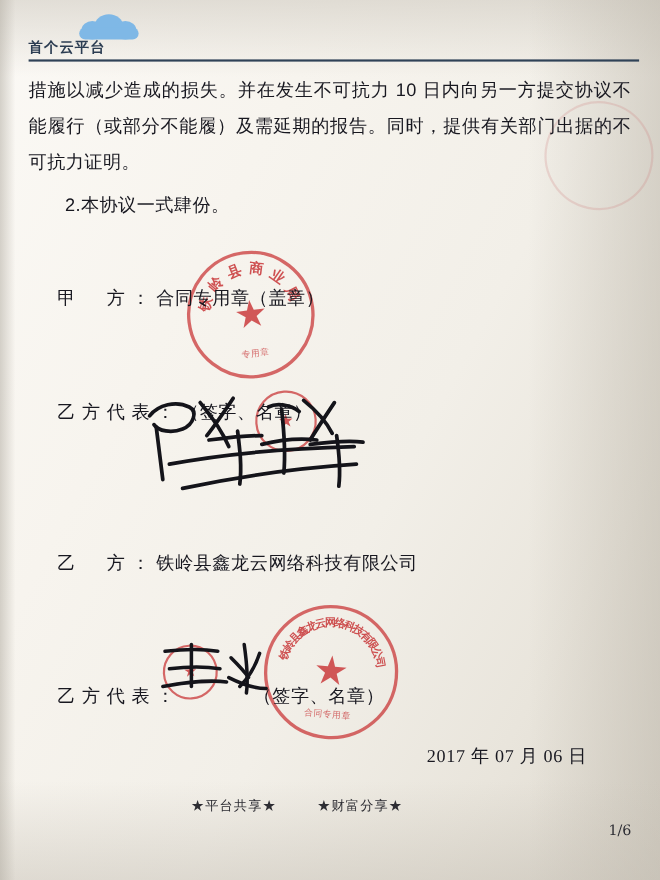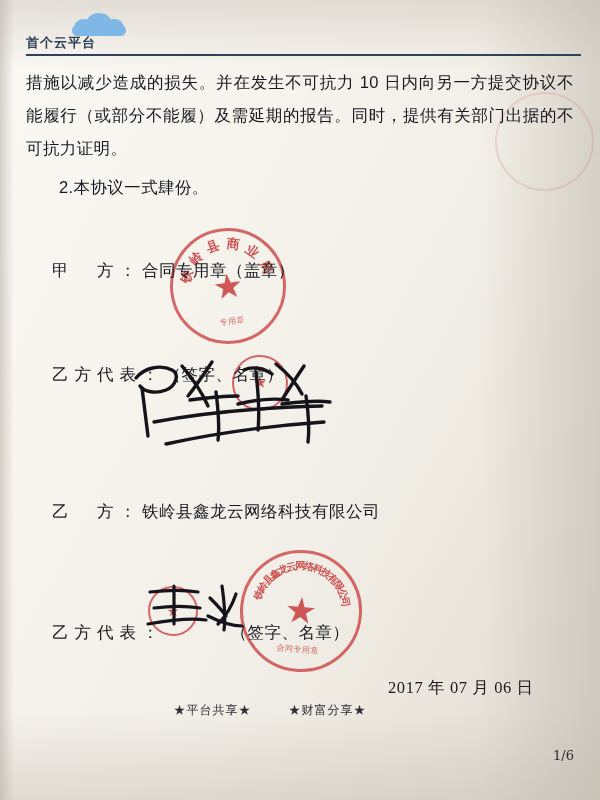--- a/index.html
+++ b/index.html
@@ -238,21 +238,21 @@
   
   .handwrite {
     position: absolute;
     pointer-events: none;
   }
 
   
   .footer-tags {
     position: absolute;
     left: 0;
-    top: 702px;
+    top: 724px;
     width: 540px;
     text-align: center;
     font-family: "DejaVu Serif", serif;
     font-size: 12px;
     color: #2d2d33;
     letter-spacing: 1px;
   }
   .footer-tags .tag { margin: 0 16px; }
   .page-num {
     position: absolute;

